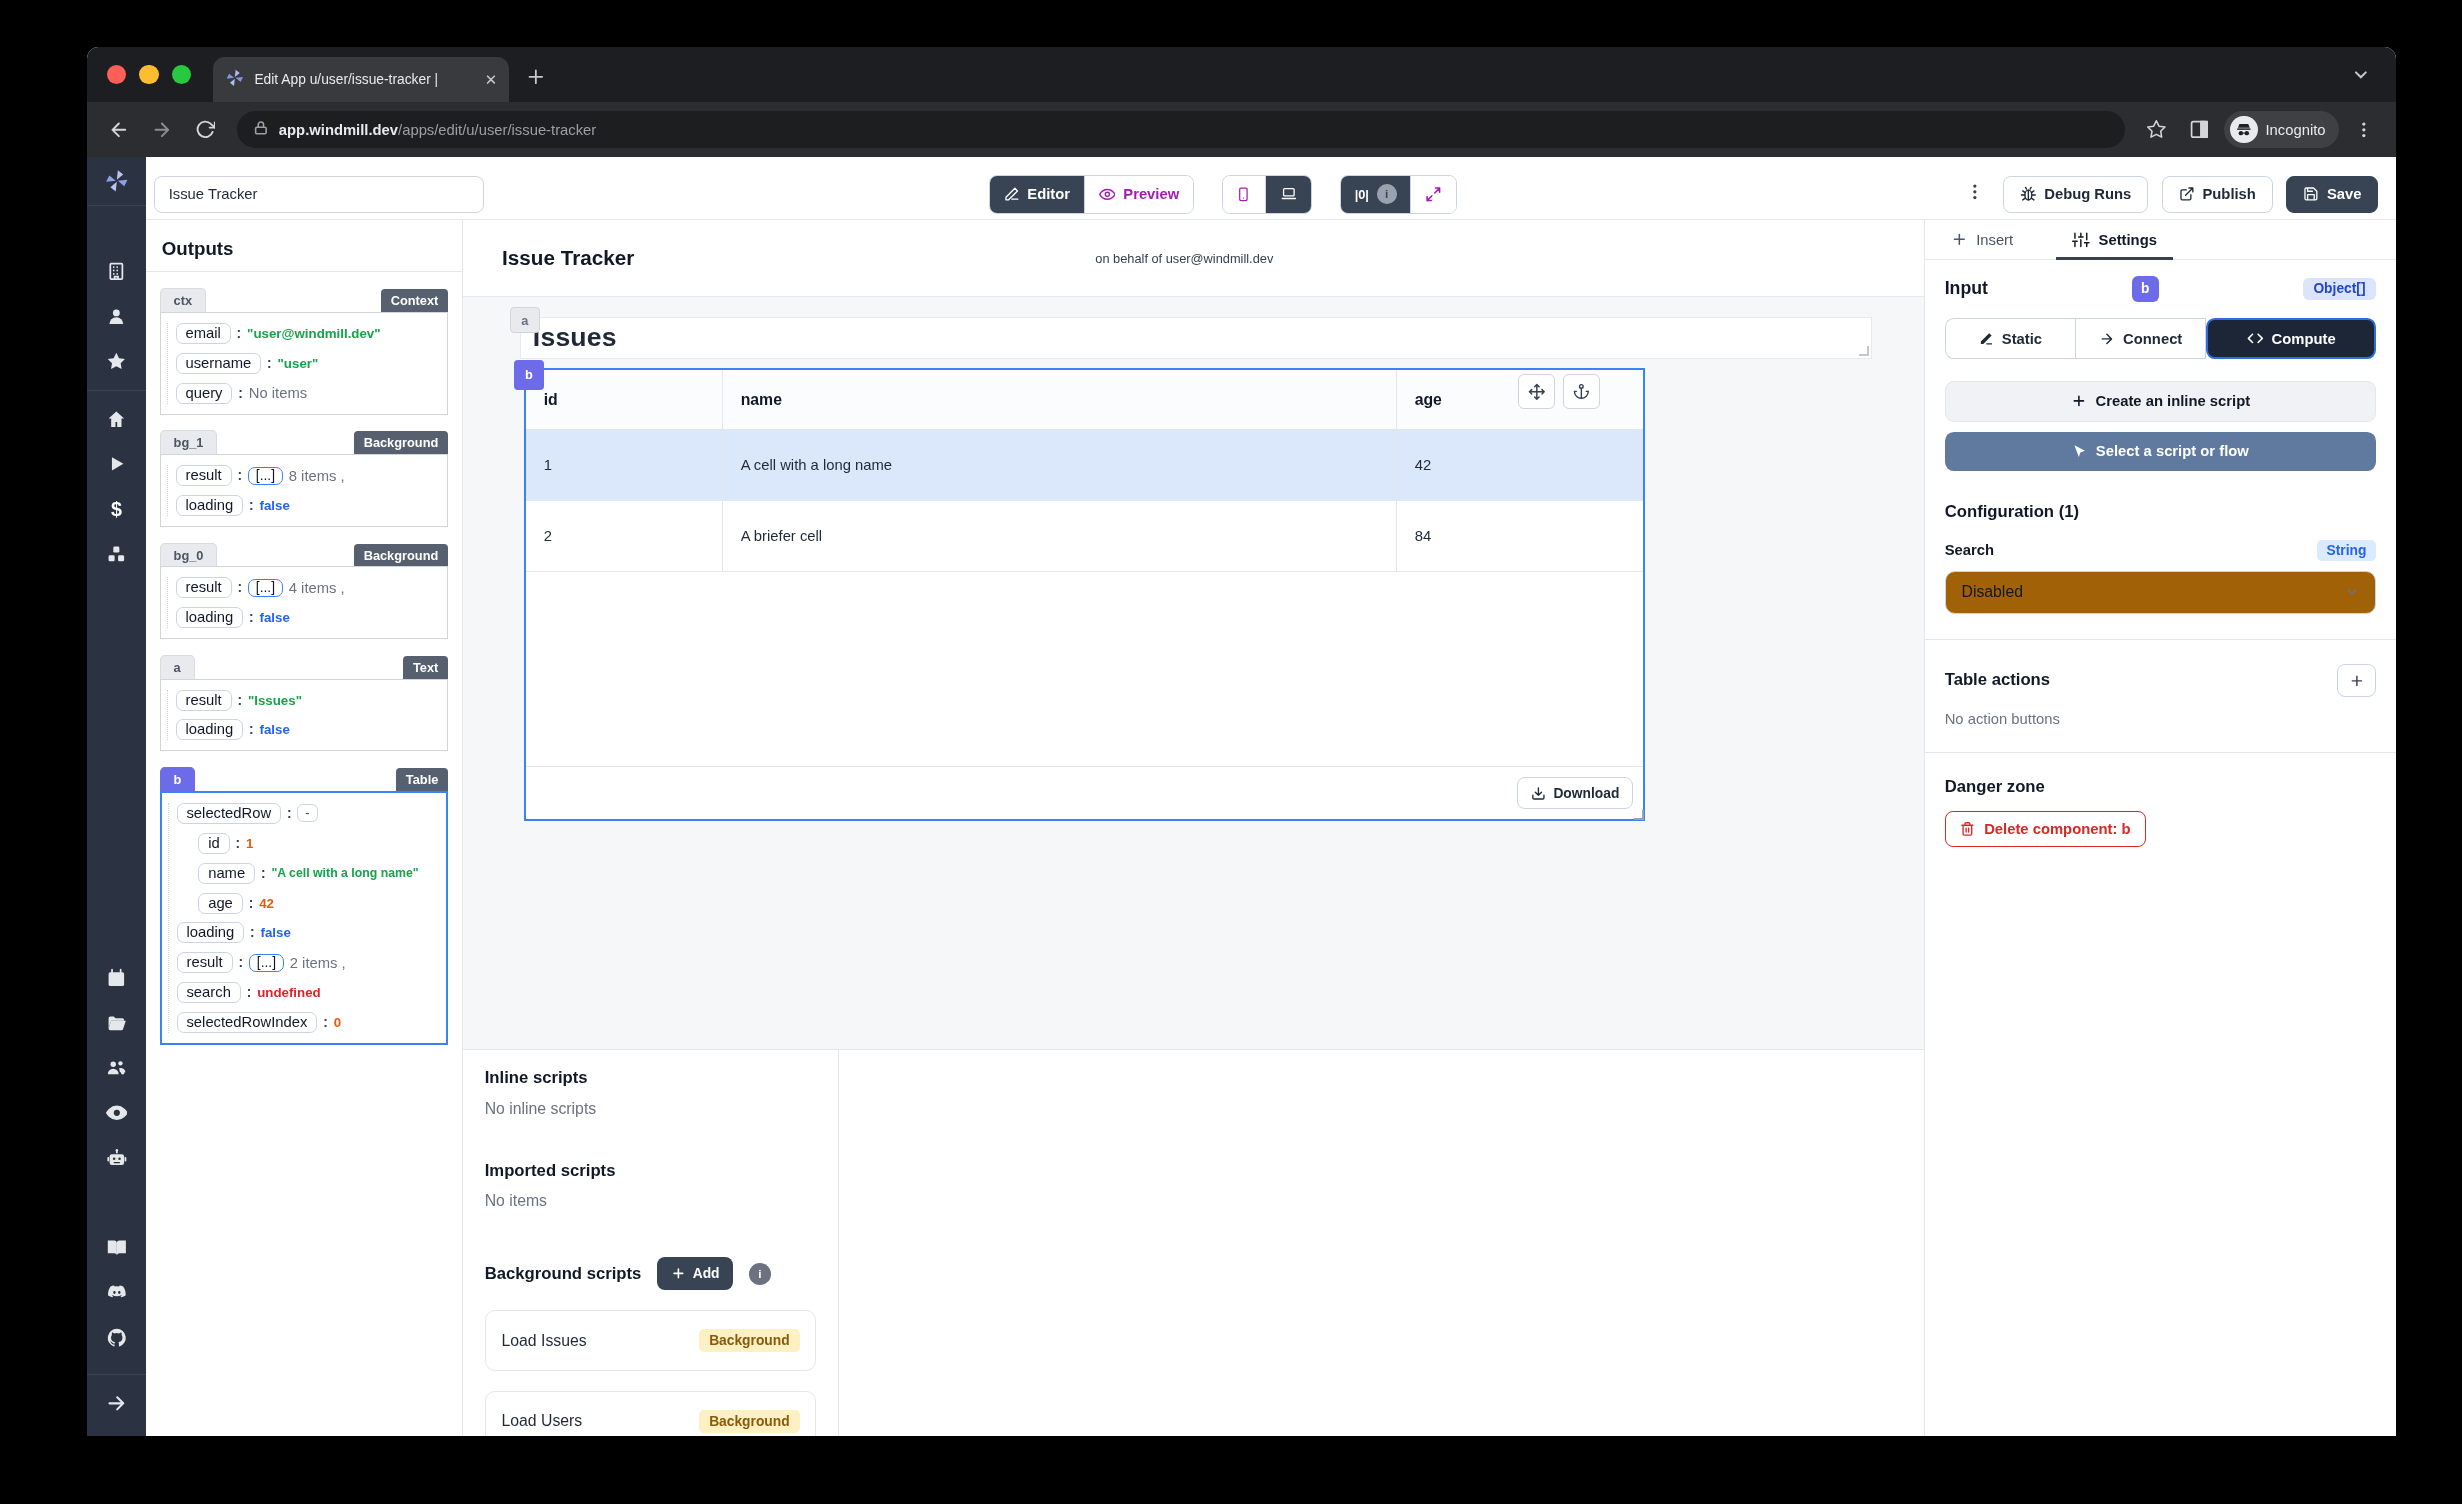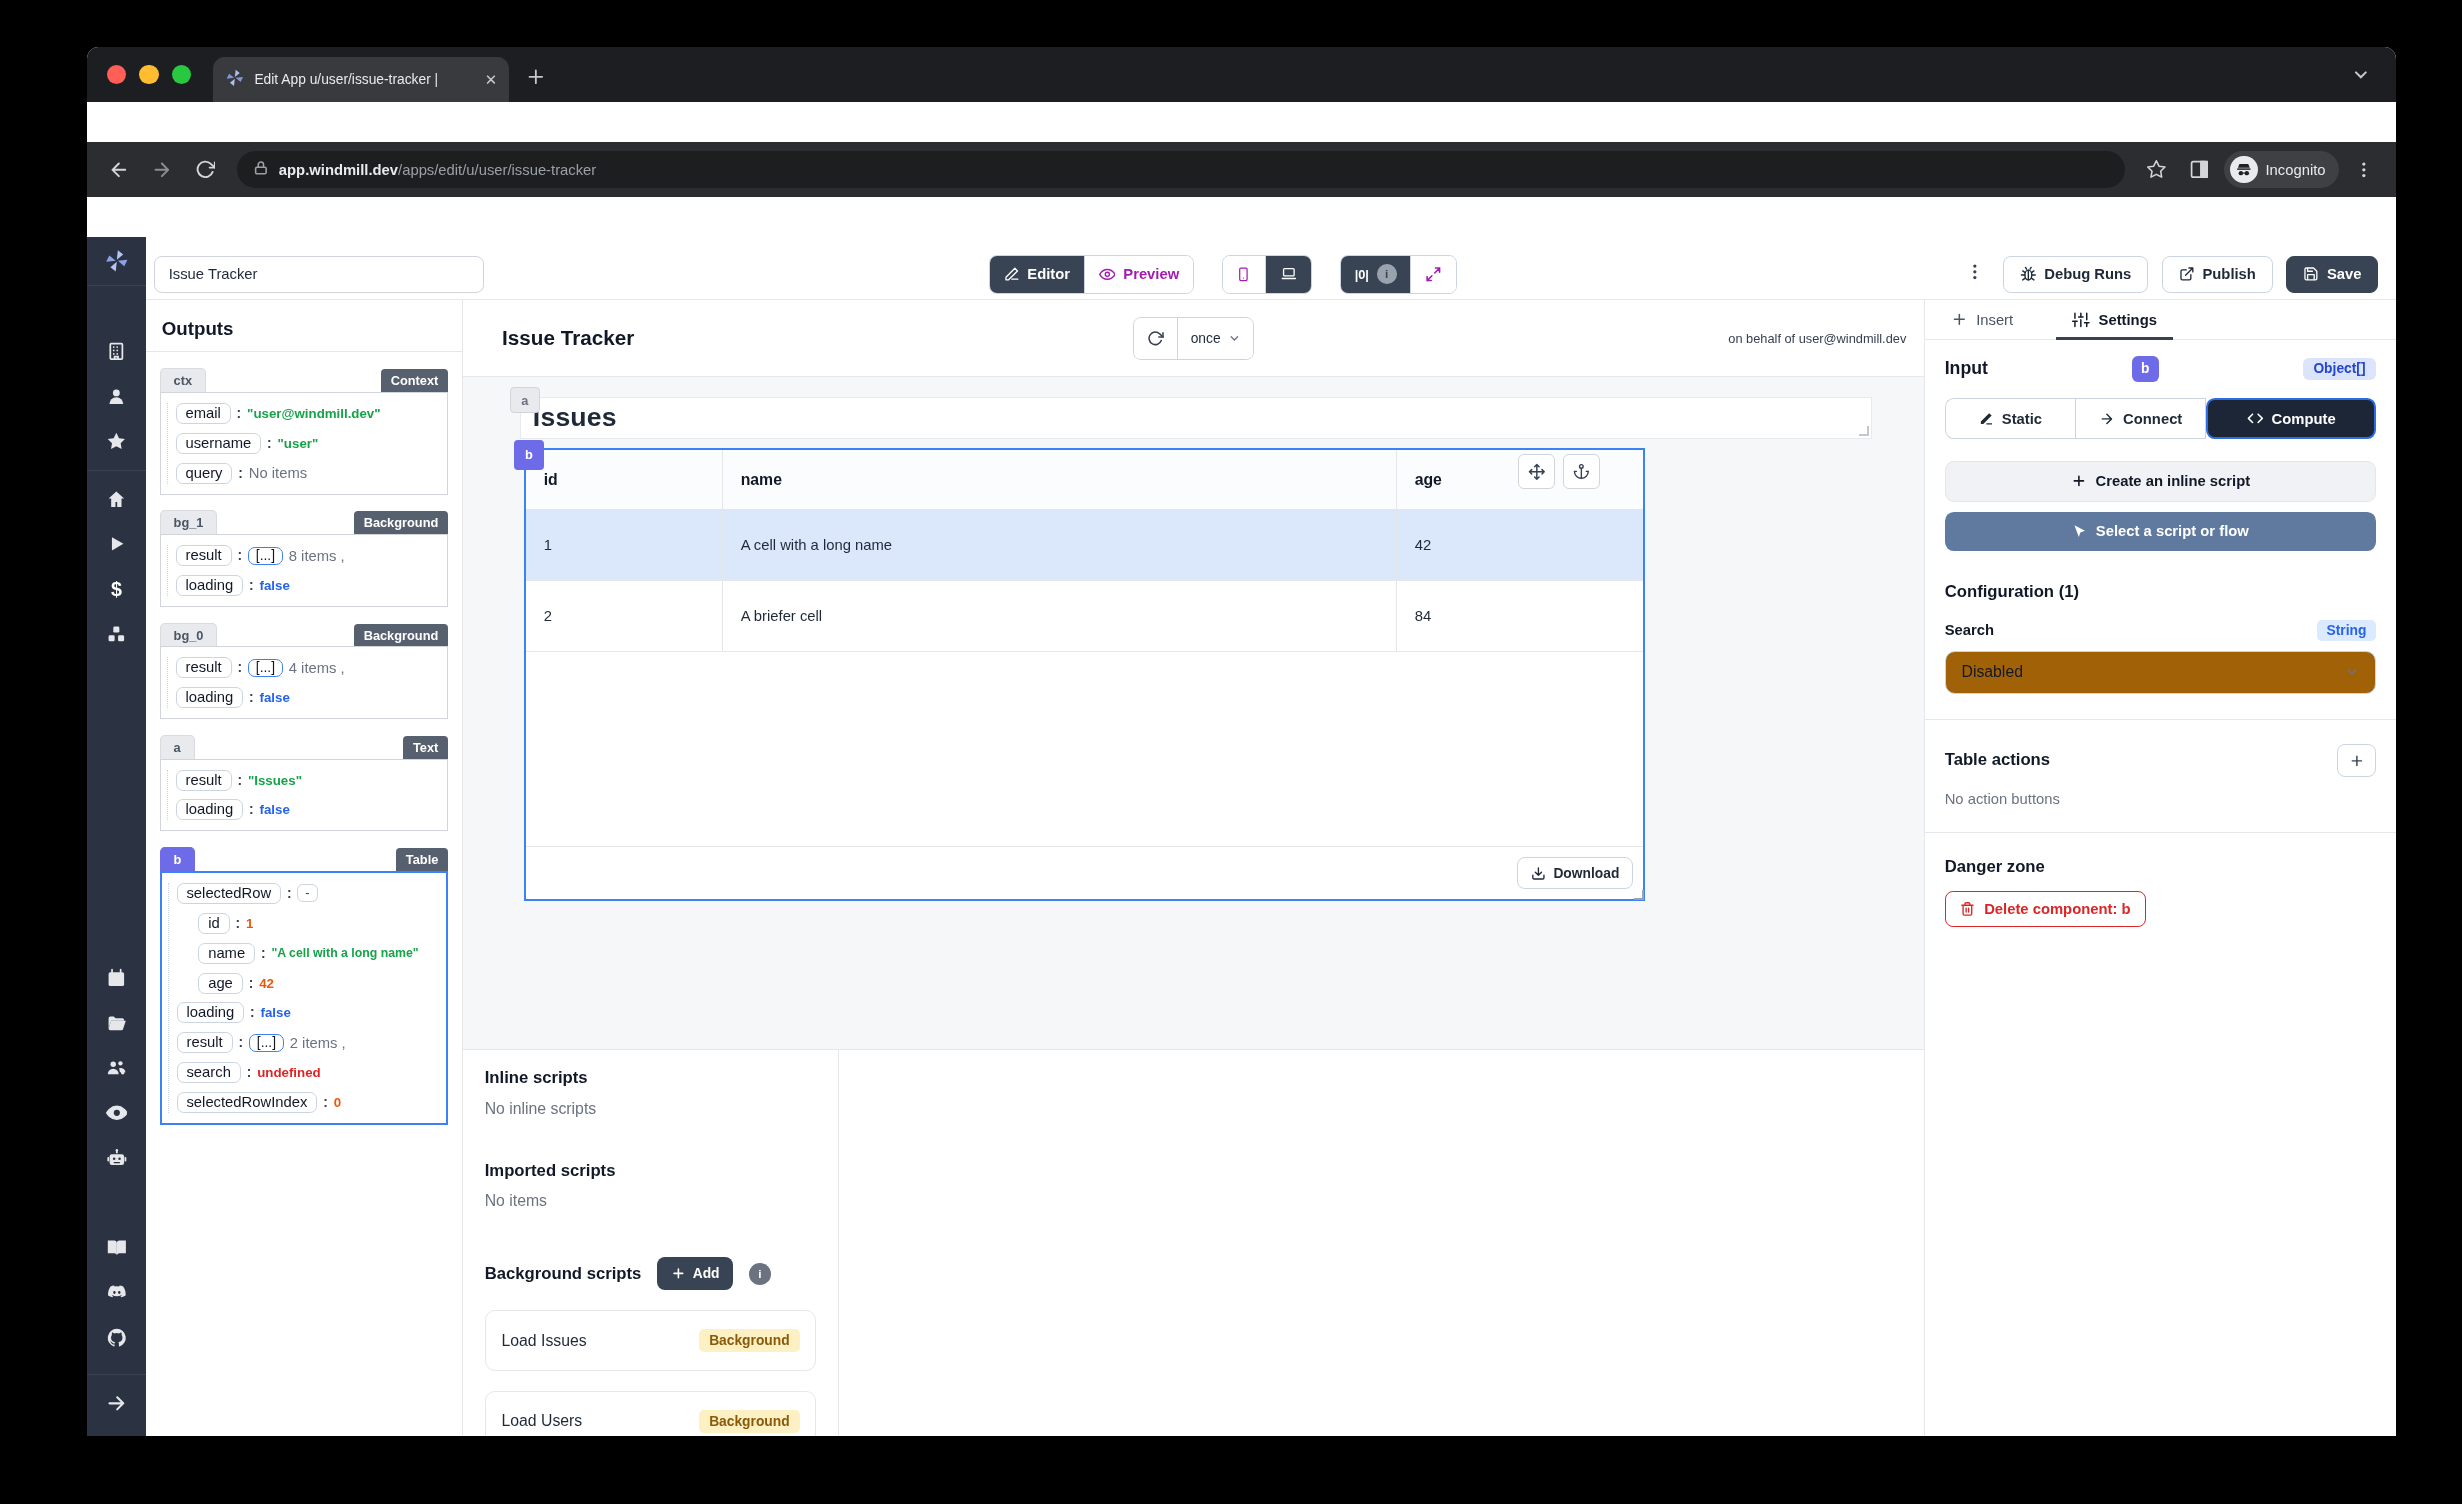--- a/index.html
+++ b/index.html
@@ -1,21 +1,21 @@
 <!DOCTYPE html>
 <html><head>
 <meta charset="utf-8">
 <style>
   * { margin:0; padding:0; box-sizing:border-box; }
   html,body { background:#000; }
   body { font-family:"Liberation Sans","DejaVu Sans",sans-serif; }
   .screen { position:relative; width:2463px; height:1504px; background:#000; overflow:hidden; }
   .window { position:absolute; left:87px; top:47px; width:2309px; height:1389px;
             background:#fff; border-radius:11.8px 11.8px 0 0; overflow:hidden;
-            display:flex; flex-direction:column;gap:40px; }
+            display:flex; flex-direction:column; }
 
   
   .tabstrip { height:55px; background:#1d1e21; display:flex; align-items:flex-end; flex:none; }
   .lights { display:flex; gap:12.8px; align-items:center; padding:0 21.7px 0 19.7px; height:55px; }
   .light { width:19.7px; height:19.7px; border-radius:50%; }
   .light.red{background:#ff5f57}.light.yellow{background:#febc2e}.light.green{background:#28c840}
   .tab { width:296px; height:45px; background:#393a3e; border-radius:11.8px 11.8px 0 0;
          display:flex; align-items:center; gap:9.9px; padding:0 11.8px; }
   .tab-title { color:#e8eaed; font-size:13.8px; white-space:nowrap; overflow:hidden; flex:1; }
   .tab-close { color:#c6c8cc; font-size:14.8px; flex:none; cursor:default; }
@@ -616,36 +616,20 @@
                       <span class="v-num">0</span>
                     </div>
             </div>
                 </div>
           </div>
         </div>
 
         <div class="center">
           <div class="canvas-header">
             <div class="canvas-title">Issue Tracker</div>
-            <div class="refresh-group">
-              <div class="grp">
-                <span class="refresh-btn">
-                  <svg width="16.7" height="16.7" viewBox="0 0 24 24" fill="none" stroke="currentColor" stroke-width="2.2" stroke-linecap="round">
-                        <path d="M23 4v6h-6"></path>
-                        <path d="M20.49 15a9 9 0 11-2.12-9.36L23 10"></path>
-                      </svg>
-                </span>
-                <span class="once-btn">
-                  <span>once</span>
-                  <svg width="12.8" height="12.8" viewBox="0 0 24 24" fill="none" stroke="#6b7280" stroke-width="2.4" stroke-linecap="round">
-                        <path d="M6 9l6 6 6-6"></path>
-                      </svg>
-                </span>
-              </div>
-            </div>
             <div class="behalf">on behalf of user@windmill.dev</div>
           </div>
 
           <div class="canvas">
             <span class="comp-tag tag-a">a</span>
             <div class="text-comp">
               <h2>Issues</h2>
               <span class="resize-corner" style="border-color:#c3c8cf"></span>
             </div>
 

